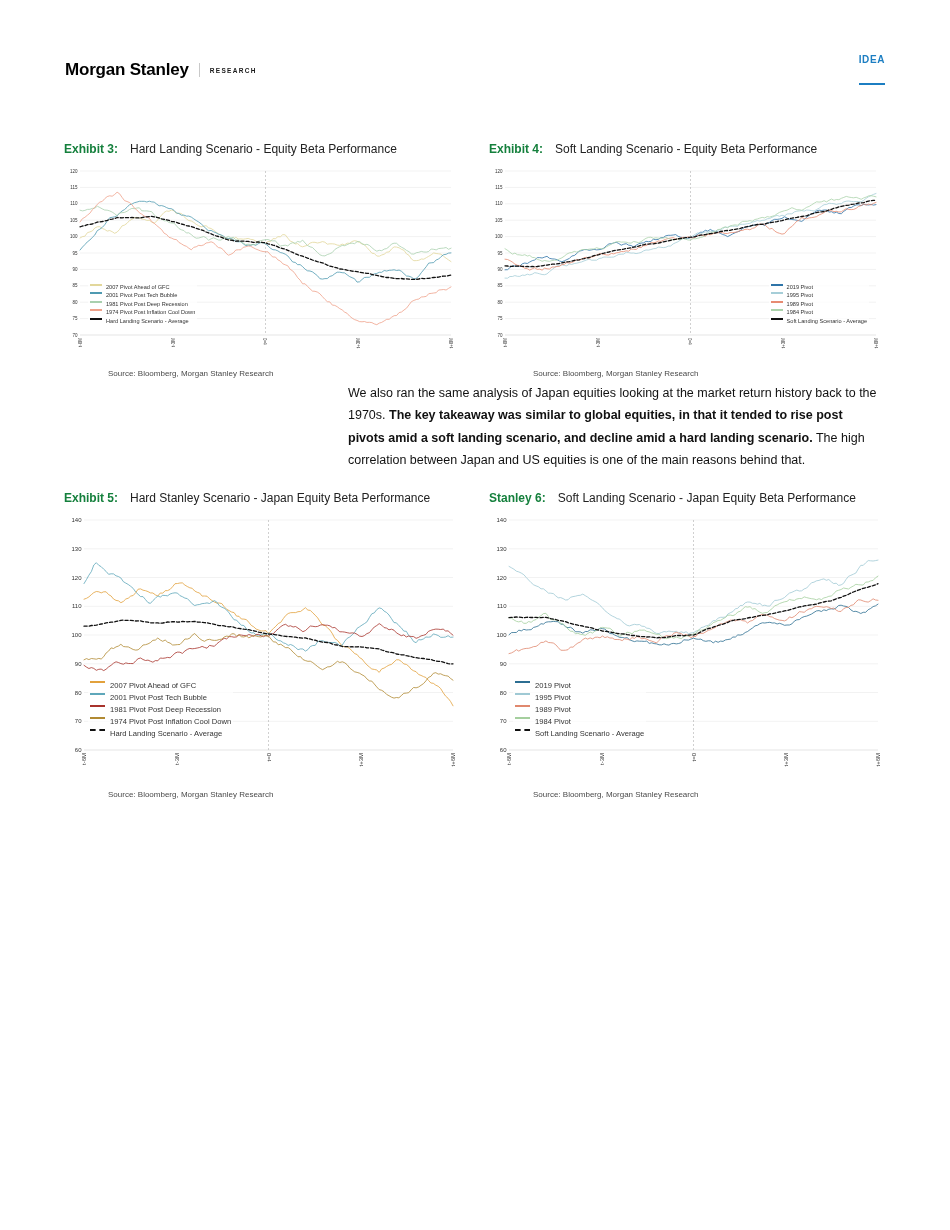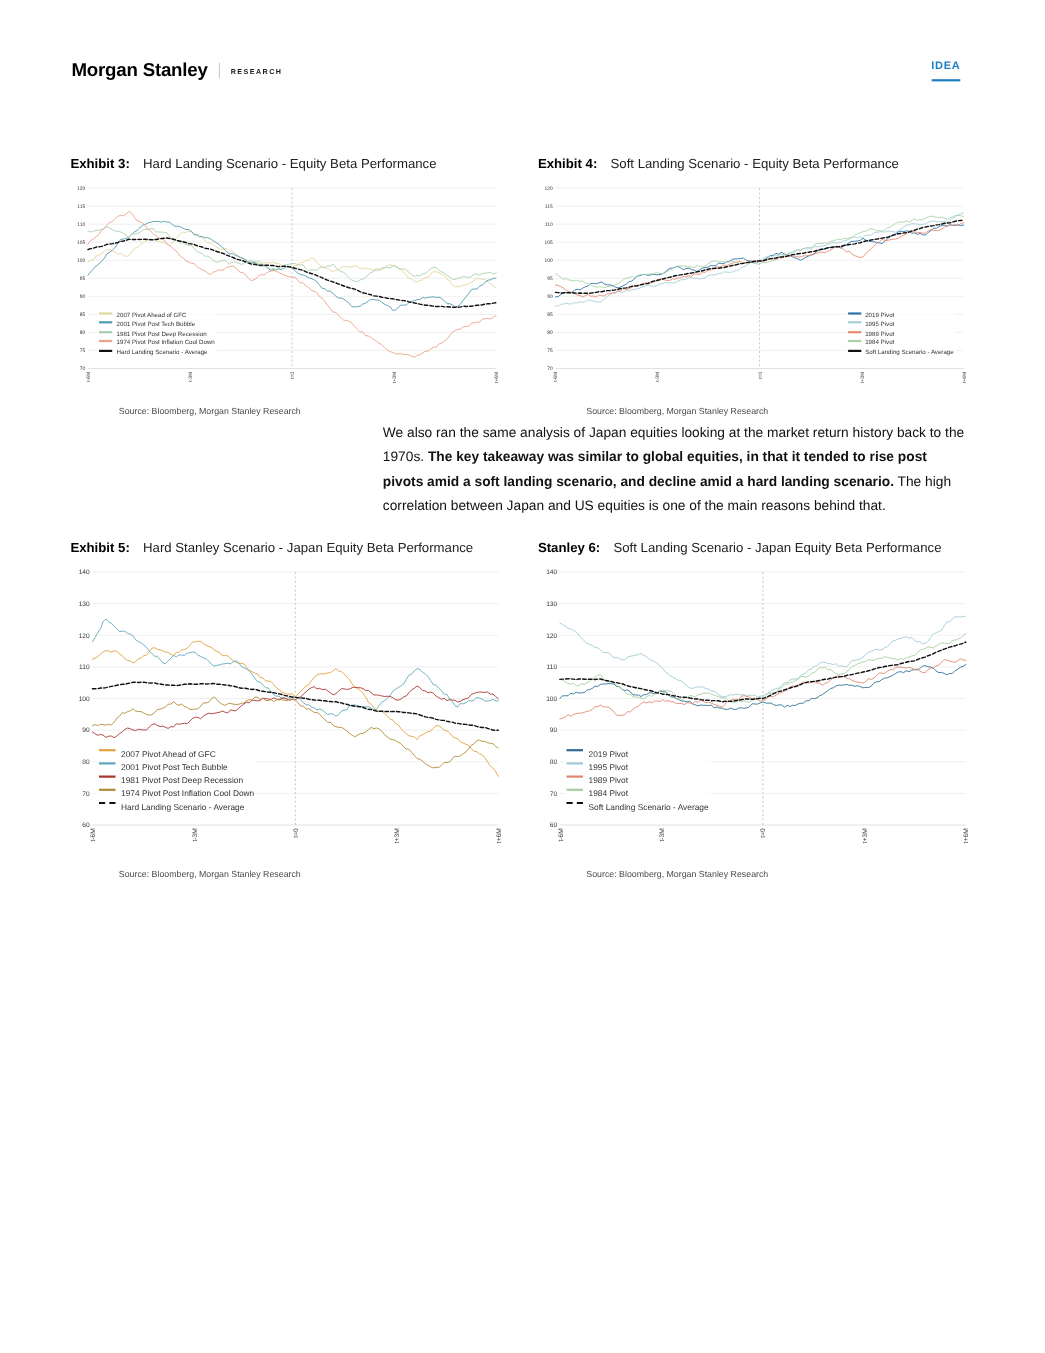--- a/index.html
+++ b/index.html
@@ -5,37 +5,37 @@
   * { box-sizing: border-box; margin: 0; padding: 0; }
   html, body { background: #ffffff; }
   body {
     width: 950px; height: 1230px; margin: 0;
     font-family: "Liberation Sans", sans-serif;
     color: #1a1a1a; position: relative; overflow: hidden;
   }
   .page { position: relative; width: 950px; height: 1230px; background: #fff; }
 
   
-  .hdr { position: absolute; left: 65px; right: 77px; top: 54px;
+  .hdr { position: absolute; left: 65px; right: 65px; top: 54px;
          display: flex; justify-content: space-between; align-items: center; }
   .brand { display: flex; align-items: center; gap: 10px; }
   .logo { font-size: 17px; font-weight: 700; letter-spacing: -0.2px; color: #000; }
   .brand .div { width: 1px; height: 14px; background: #c9c9c9; display: inline-block; }
   .research { font-size: 6.5px; font-weight: 700; letter-spacing: 1.3px; color: #1a1a1a; padding-top: 2px; }
   .idea { font-size: 10px; font-weight: 700; letter-spacing: 0.6px; color: #1c7ec2;
-          border-bottom: 2px solid #1c7ec2; padding-bottom: 6px; cursor: pointer; }
+          border-bottom: 2px solid #1c7ec2; padding-bottom: 18px; cursor: pointer; }
 
   
   .exhibit { position: absolute; }
   .ex3 { left: 64px;  top: 139px; width: 392px; }
   .ex4 { left: 489px; top: 139px; width: 392px; }
   .ex5 { left: 64px;  top: 488px; width: 395px; }
   .ex6 { left: 489px; top: 488px; width: 395px; }
   .ex-title { font-size: 12px; line-height: 21px; font-weight: 400; color: #222; margin-bottom: 5px; }
-  .ex-title b { font-weight: 700; color: #000000; margin-right: 12px; }
+  .ex-title b { font-weight: 700; color: #15803d; margin-right: 12px; }
   .chart { position: relative; }
   .chart svg { display: block; }
   .legend { position: absolute; background: rgba(255,255,255,0.72); padding: 1px 2px; }
   .legend-row { display: flex; align-items: flex-start; white-space: nowrap; }
   .legend .sw { display: inline-block; border-top: 2px solid #000; }
   .legend .sw.dashed { border-top: 2px dashed #111; }
   .legend-small .legend-row { height: 8.5px; }
   .legend-small .sw { width: 12px; margin-right: 4px; }
   .legend-small .lb { font-size: 5.6px; color: #333; }
   .legend-large .legend-row { height: 12px; }

